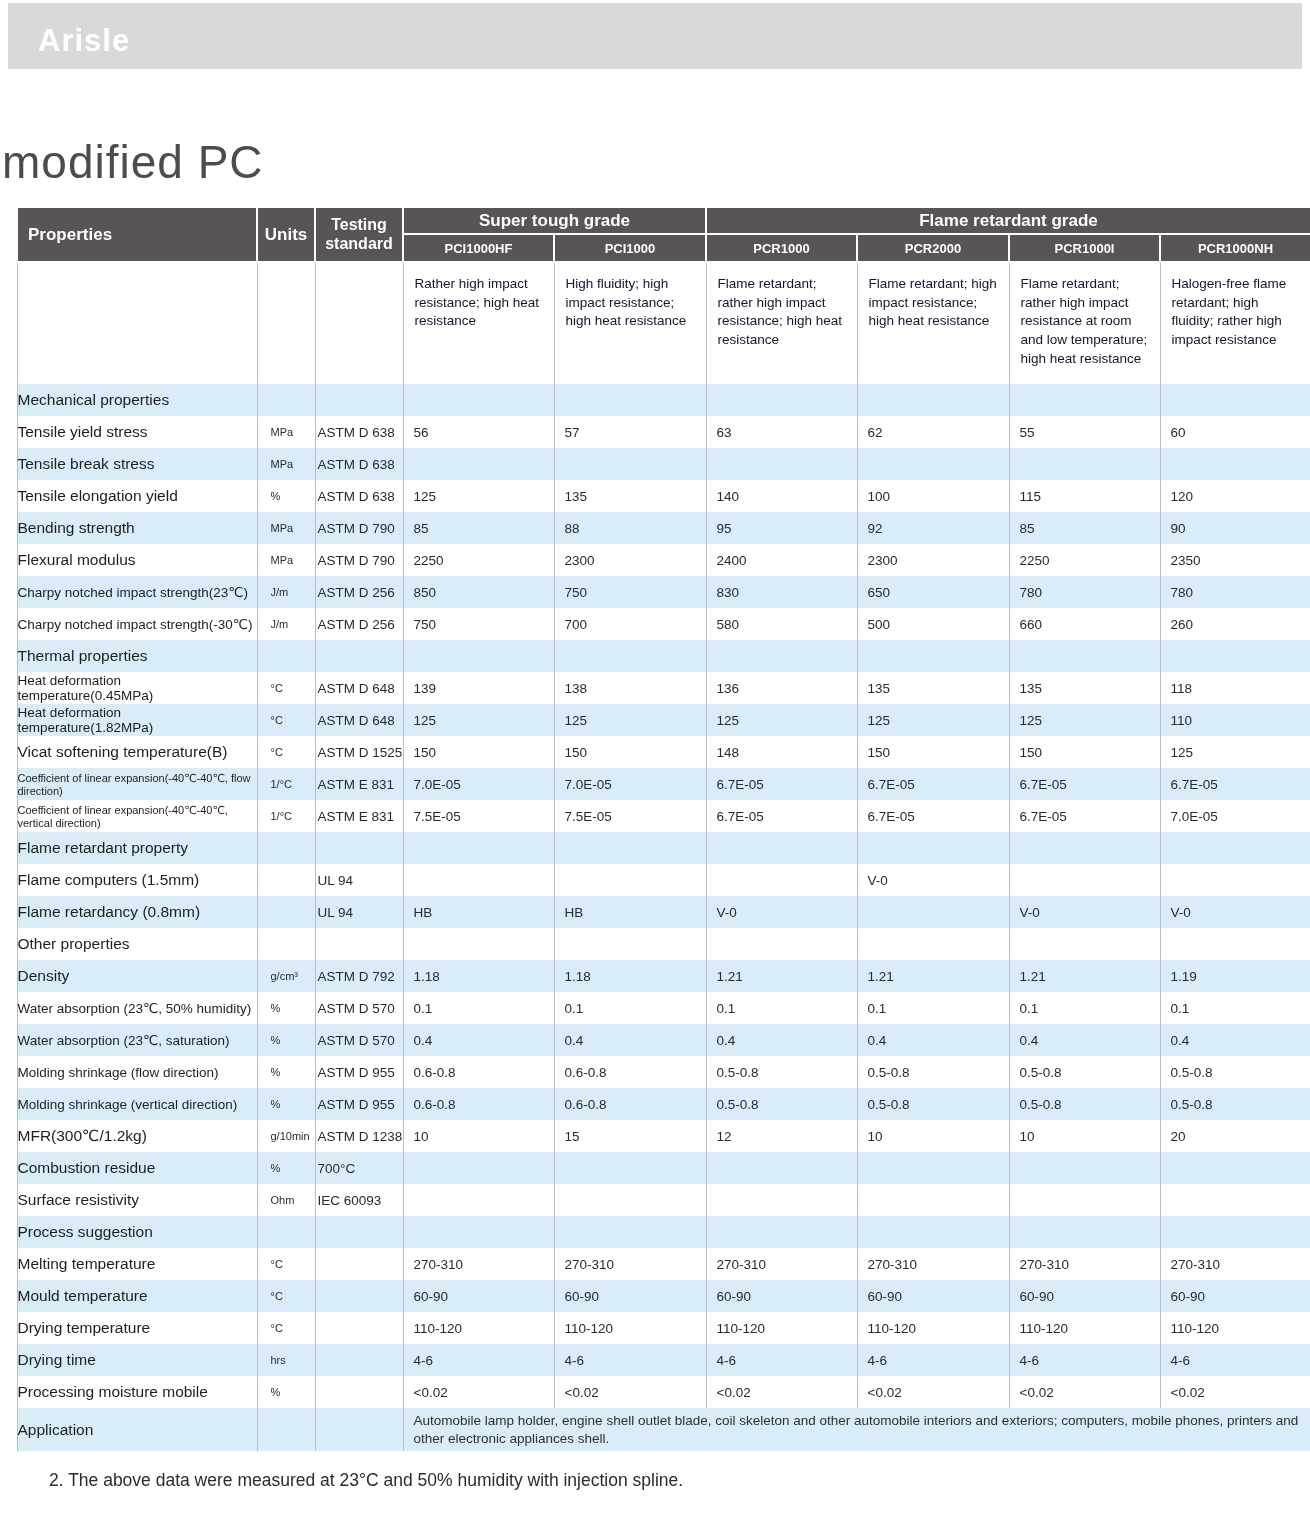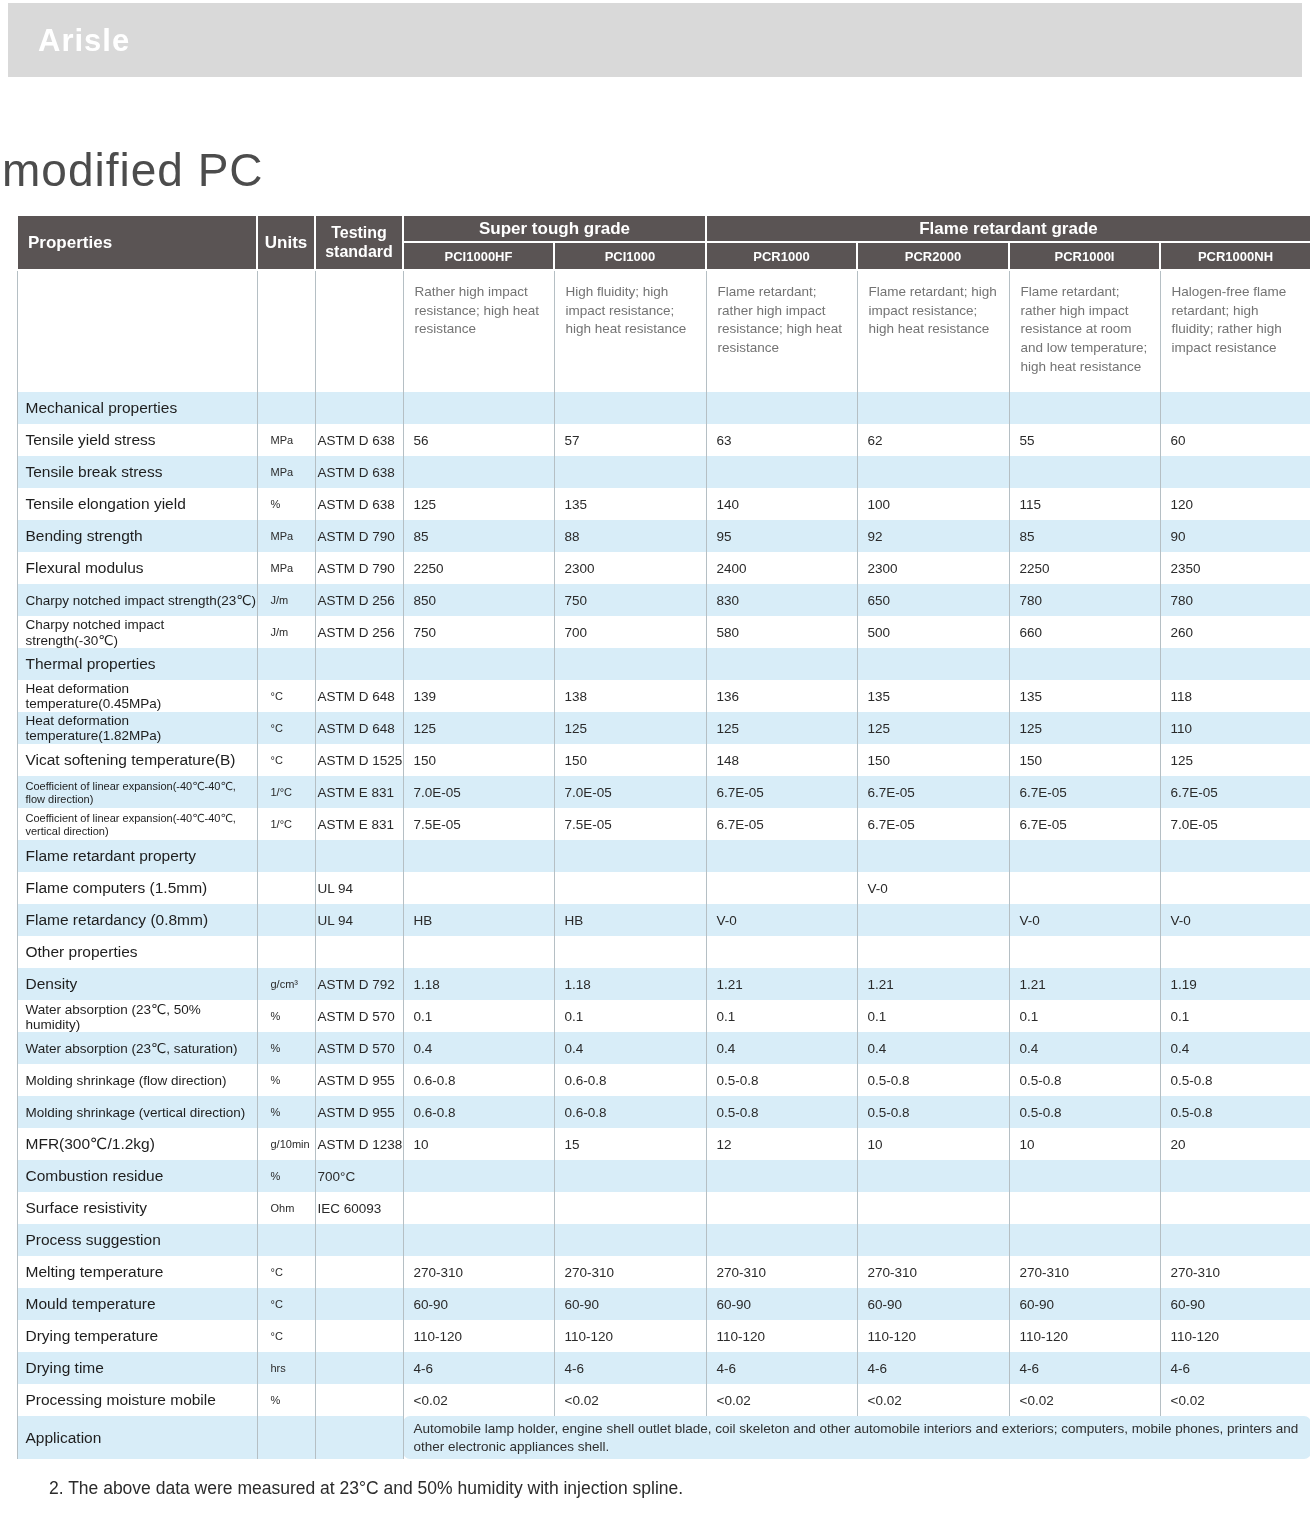--- a/index.html
+++ b/index.html
@@ -12,21 +12,21 @@
   *{box-sizing:border-box;}
   html,body{margin:0;padding:0;}
   body{
     width:1310px;height:1520px;
     background:#ffffff;
     font-family:"Liberation Sans","DejaVu Sans",sans-serif;
     color:#262626;
   }
   .banner{
     margin:3px 8px 0 8px;
-    height:74px;
+    height:66px;
     background:var(--banner-bg);
   }
   .logo{
     display:inline-block;
     padding:20px 0 0 30px;
     font-size:31px;
     font-weight:bold;
     letter-spacing:1px;
     color:#ffffff;
   }
@@ -55,41 +55,41 @@
   .th-grade{font-size:17px;text-align:center;height:27px;}
   .th-model{font-size:13px;text-align:center;height:28px;}
   tr.desc-row td{
     background:#ffffff;
     border-left:1px solid var(--border);
     border-right:1px solid var(--border);
     vertical-align:top;
     padding:12px 8px 16px 11px;
     font-size:13.5px;
     line-height:1.38;
-    color:#737373;
+    color:#0f172a;
     height:112px;
   }
   tbody td{
     border-left:1px solid var(--border);
     border-right:1px solid var(--border);
     height:32px;
     font-size:13.5px;
     color:#2a2a2a;
     padding:0;
     vertical-align:middle;
   }
   tbody tr.blue td{background:var(--row-blue);}
   tbody tr.white td{background:#ffffff;}
-  td.lbl{padding-left:8px;font-size:15.5px;color:#1e1e1e;}
+  td.lbl{font-size:15.5px;color:#1e1e1e;}
   td.lbl.sm{font-size:13.5px;}
   td.lbl.xs{font-size:11px;}
   td.unit{padding-left:13px;font-size:11px;}
   td.std{padding-left:2px;font-size:13.5px;}
   td.val{padding-left:10px;font-size:13.5px;}
-  td.app{padding:4px 10px;font-size:13.5px;line-height:1.3;color:#2f2f2f;height:38px;border-radius:7px;}
+  td.app{padding:4px 10px;font-size:13.5px;line-height:1.3;color:#2f2f2f;height:38px;}
   .notes{
     margin:18px 0 0 6px;
     font-size:17.5px;
     color:#2b2b2b;
     line-height:1.35;
   }
   .notes p{margin:0;}
   .notes .note2{margin-left:43px;}
 </style>
 </head>

